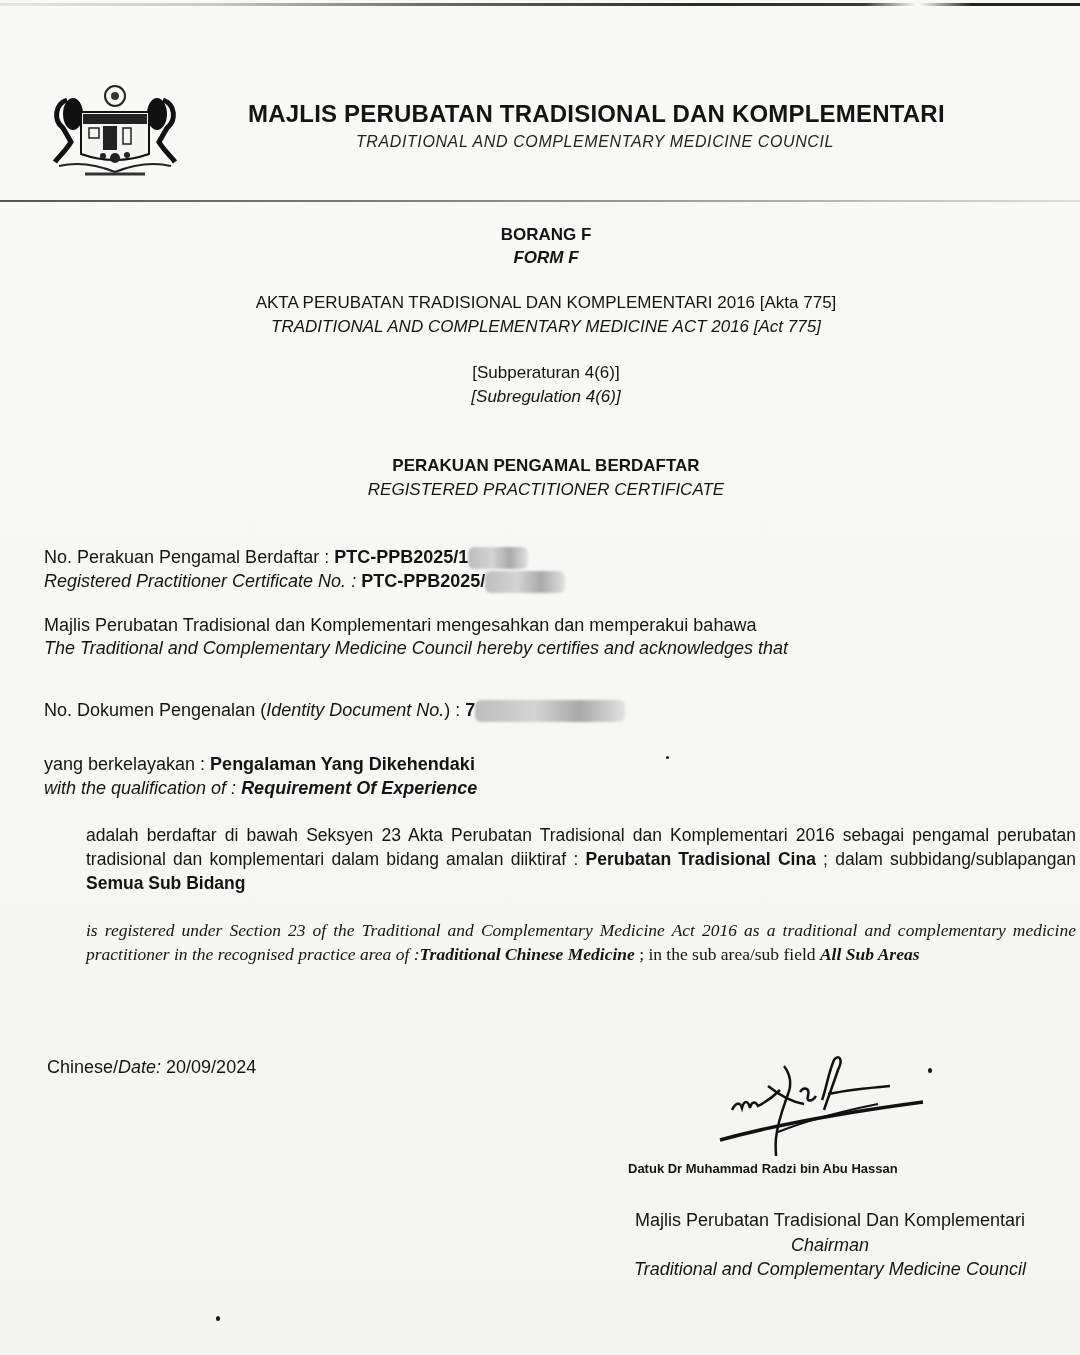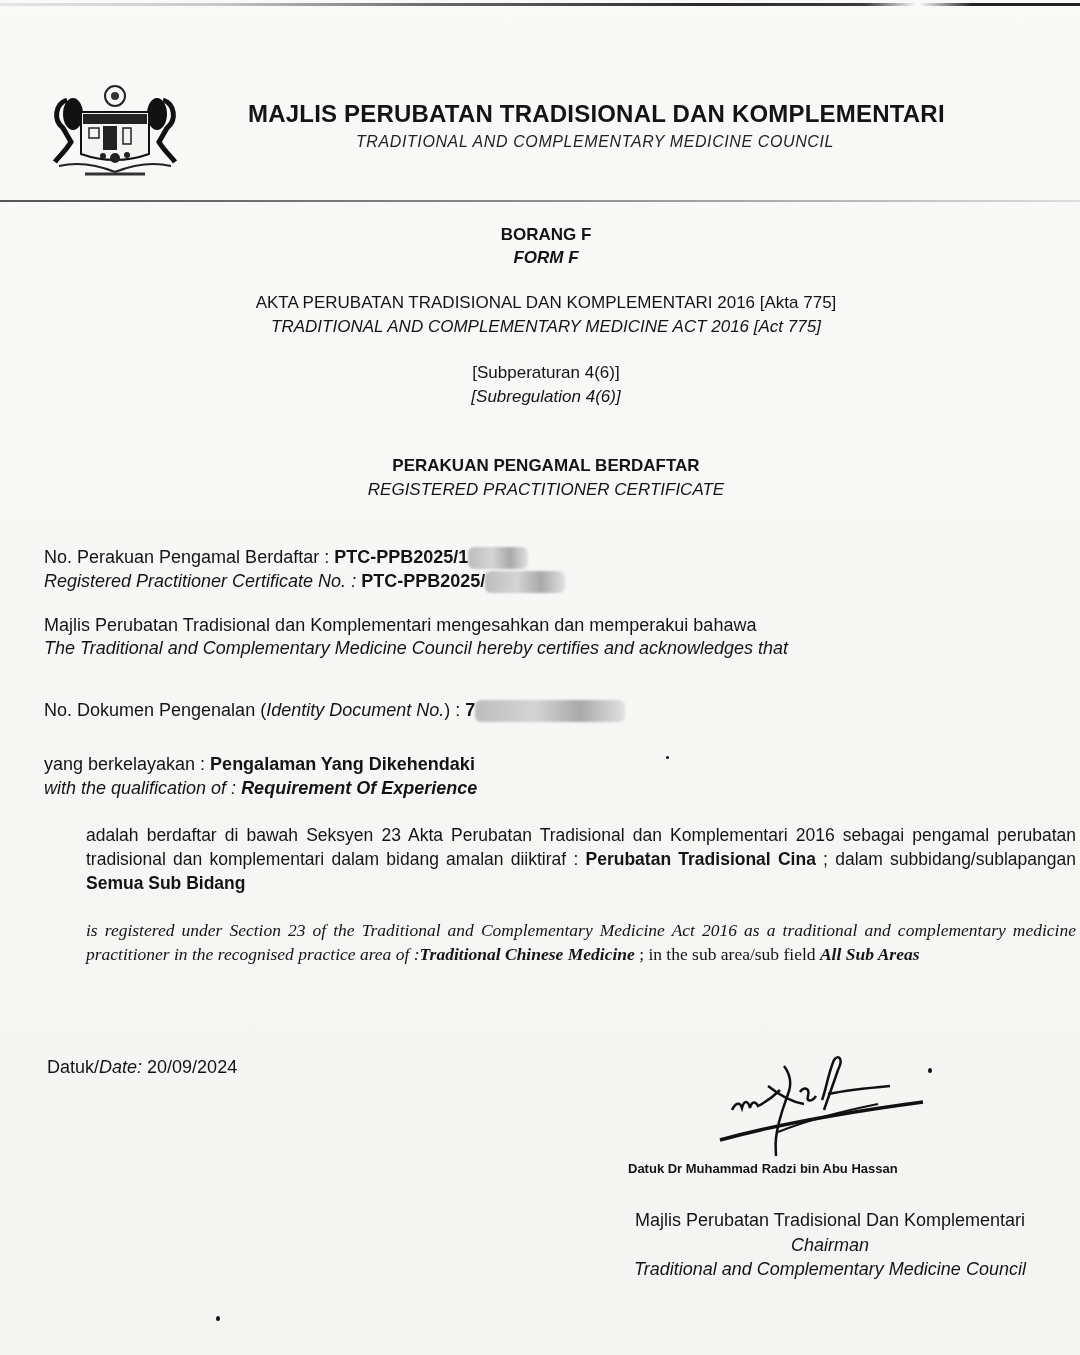--- a/index.html
+++ b/index.html
@@ -95,21 +95,21 @@
 
   <div class="para" style="top:823px;">
     <span>adalah berdaftar di bawah Seksyen 23 Akta Perubatan Tradisional dan Komplementari 2016 sebagai pengamal perubatan tradisional dan komplementari dalam bidang amalan diiktiraf : </span><span class="b">Perubatan Tradisional Cina</span><span> ; dalam subbidang/sublapangan </span><span class="b">Semua Sub Bidang</span>
   </div>
 
   <div class="para i" style="top:918px;font-family:Liberation Serif, serif;">
     <span>is registered under Section 23 of the Traditional and Complementary Medicine Act 2016 as a traditional and complementary medicine practitioner in the recognised practice area of :</span><span class="b">Traditional Chinese Medicine</span><span style="font-style:normal;"> ; in the sub area/sub field </span><span class="b">All Sub Areas</span>
   </div>
 
   <div class="line" style="top:1057px; left:47px; font-size:18px;">
-    <span>Datuk/</span><span class="i">Date:</span><span> 20/09/2024</span>
+    <span>Chinese/</span><span class="i">Date:</span><span> 20/09/2024</span>
   </div>
 
   <svg class="sig" viewBox="0 0 215 110">
     <path d="M14 60 C18 52 22 52 24 58 C26 50 30 50 32 58 C34 50 38 52 40 56 C48 52 56 46 62 40" fill="none" stroke="#111" stroke-width="2.5"></path>
     <path d="M66 16 C72 24 74 34 70 44 C66 56 60 70 58 88 C57 96 58 102 58 106" fill="none" stroke="#111" stroke-width="2.5"></path>
     <path d="M50 36 C60 44 74 52 86 54" fill="none" stroke="#111" stroke-width="2.5"></path>
     <path d="M82 42 C86 36 92 38 90 46 C88 52 94 52 98 46" fill="none" stroke="#111" stroke-width="2.5"></path>
     <path d="M104 50 C108 40 110 24 116 10 C120 4 126 8 120 20 C116 32 110 48 106 60" fill="none" stroke="#111" stroke-width="2.5"></path>
     <path d="M110 44 C130 40 150 38 172 36" fill="none" stroke="#111" stroke-width="2.5"></path>
     <path d="M2 90 C60 74 130 62 205 52" fill="none" stroke="#111" stroke-width="3.5"></path>

